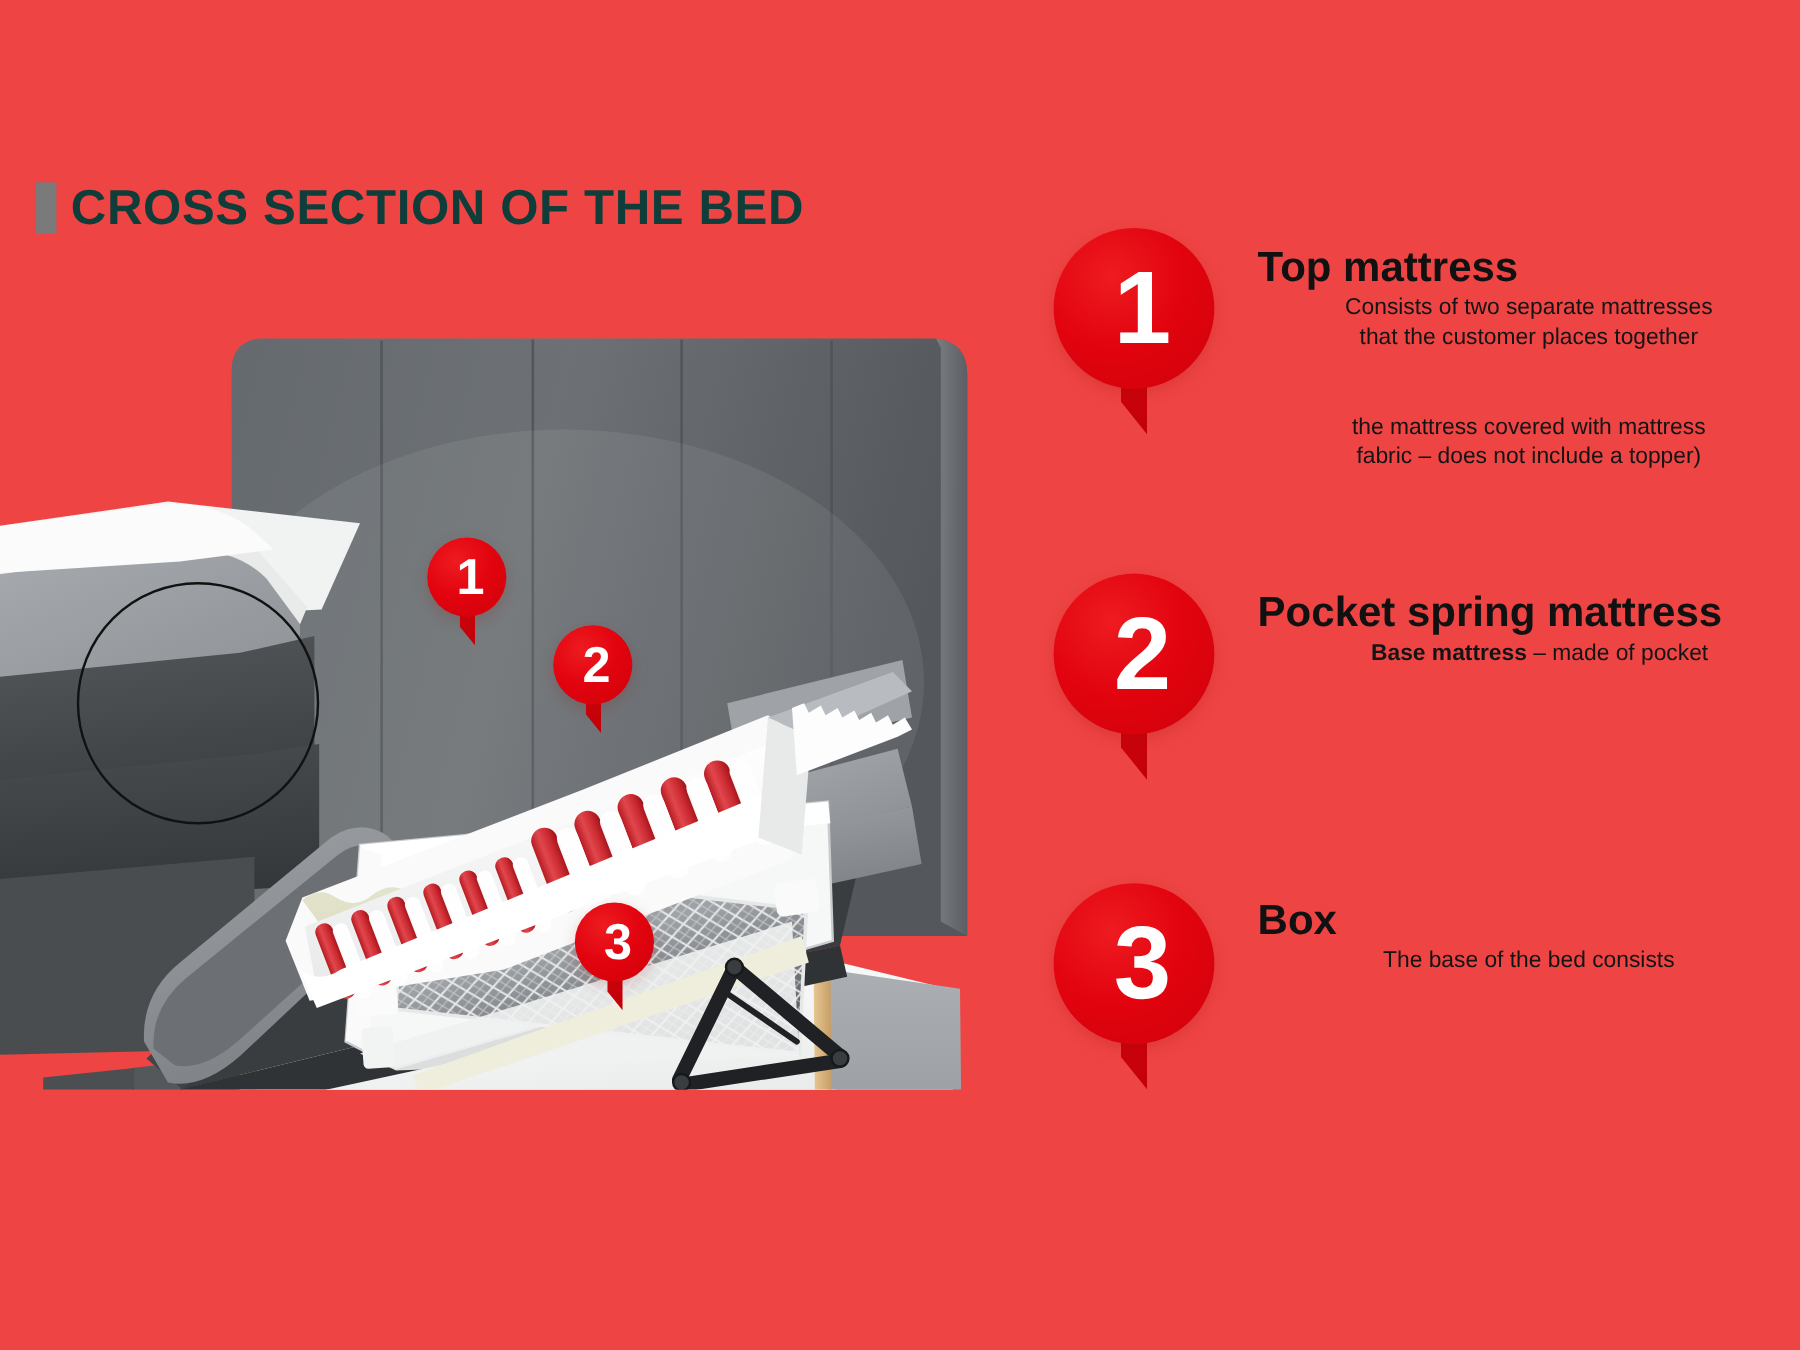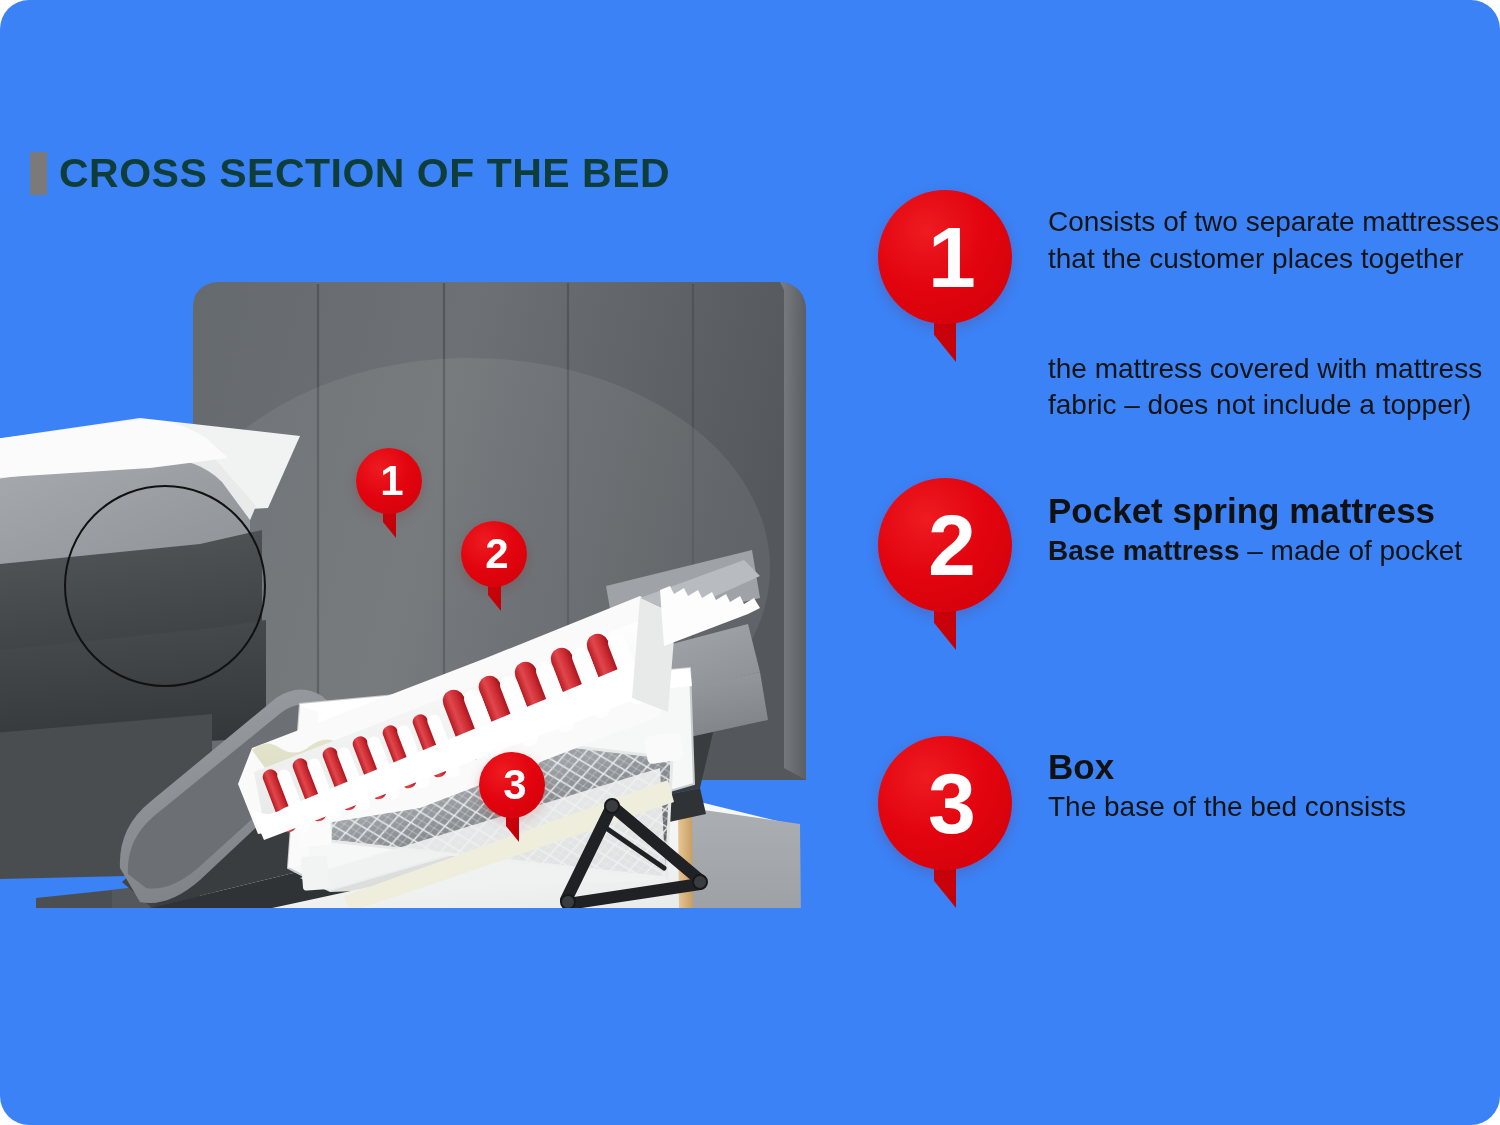--- a/index.html
+++ b/index.html
@@ -1,42 +1,42 @@
 <!DOCTYPE html>
 <html><head>
 <meta charset="utf-8">
 <style>
   html,body{margin:0;padding:0;background:#ffffff;}
   body{
     width:1500px;height:1125px;
     font-family:"Liberation Sans", sans-serif;
     overflow:hidden;position:relative;
   }
-  .stage{position:absolute;inset:0;background:#3b82f6;border-radius:29px;}
+  .stage{position:absolute;inset:0;background:#ef4444;}
 
   
   .title-row{position:absolute;left:30px;top:152px;display:flex;align-items:center;gap:12px;}
   .title-bar{width:17px;height:43px;background:#7a7a7a;flex:0 0 auto;}
   .title-text{
     font-size:41px;font-weight:bold;color:#0f3e3a;
     letter-spacing:0.5px;line-height:1;white-space:nowrap;
     font-family:"Liberation Sans", sans-serif;
   }
 
   
   .legend{position:absolute;left:868px;top:190px;width:632px;}
   .legend-item{position:absolute;left:0;width:632px;}
   .legend-item .pin-wrap{position:absolute;left:10px;top:0;width:148px;height:178px;}
   .legend-item .body{position:absolute;left:180px;top:14px;width:452px;}
   .lg-title{
     font-size:35px;font-weight:bold;color:#111111;
     line-height:1.06;margin:0 0 4px 0;white-space:nowrap;
   }
   .lg-desc{
-    font-size:28px;color:#141414;line-height:1.31;margin:0;
+    font-size:19px;color:#141414;line-height:1.31;margin:0;text-align:center;
   }
   .lg-desc b{font-weight:bold;}
 
   
   .pin{position:relative;display:block;}
   .pin .circle{
     position:absolute;left:0;top:0;border-radius:50%;
     background:radial-gradient(circle at 36% 30%, #ee1b20 0%, #e2040f 46%, #cf0109 100%);
     box-shadow:0 4px 13px rgba(140,0,0,0.18);
   }
@@ -332,20 +332,21 @@
 
     <div class="legend-item" style="top:0px;">
       <div class="pin-wrap">
         <div class="pin big">
           <div class="tail2"></div>
           <div class="circle"></div>
           <div class="num">1</div>
         </div>
       </div>
       <div class="body">
+        <p class="lg-title">Top mattress</p>
         <p class="lg-desc">
           <span>Consists of two separate mattresses</span><br>
           <span>that the customer places together</span><br>
           <br>
           <br>
           <span>the mattress covered with mattress</span><br>
           <span>fabric – does not include a topper)</span>
         </p>
       </div>
     </div>

